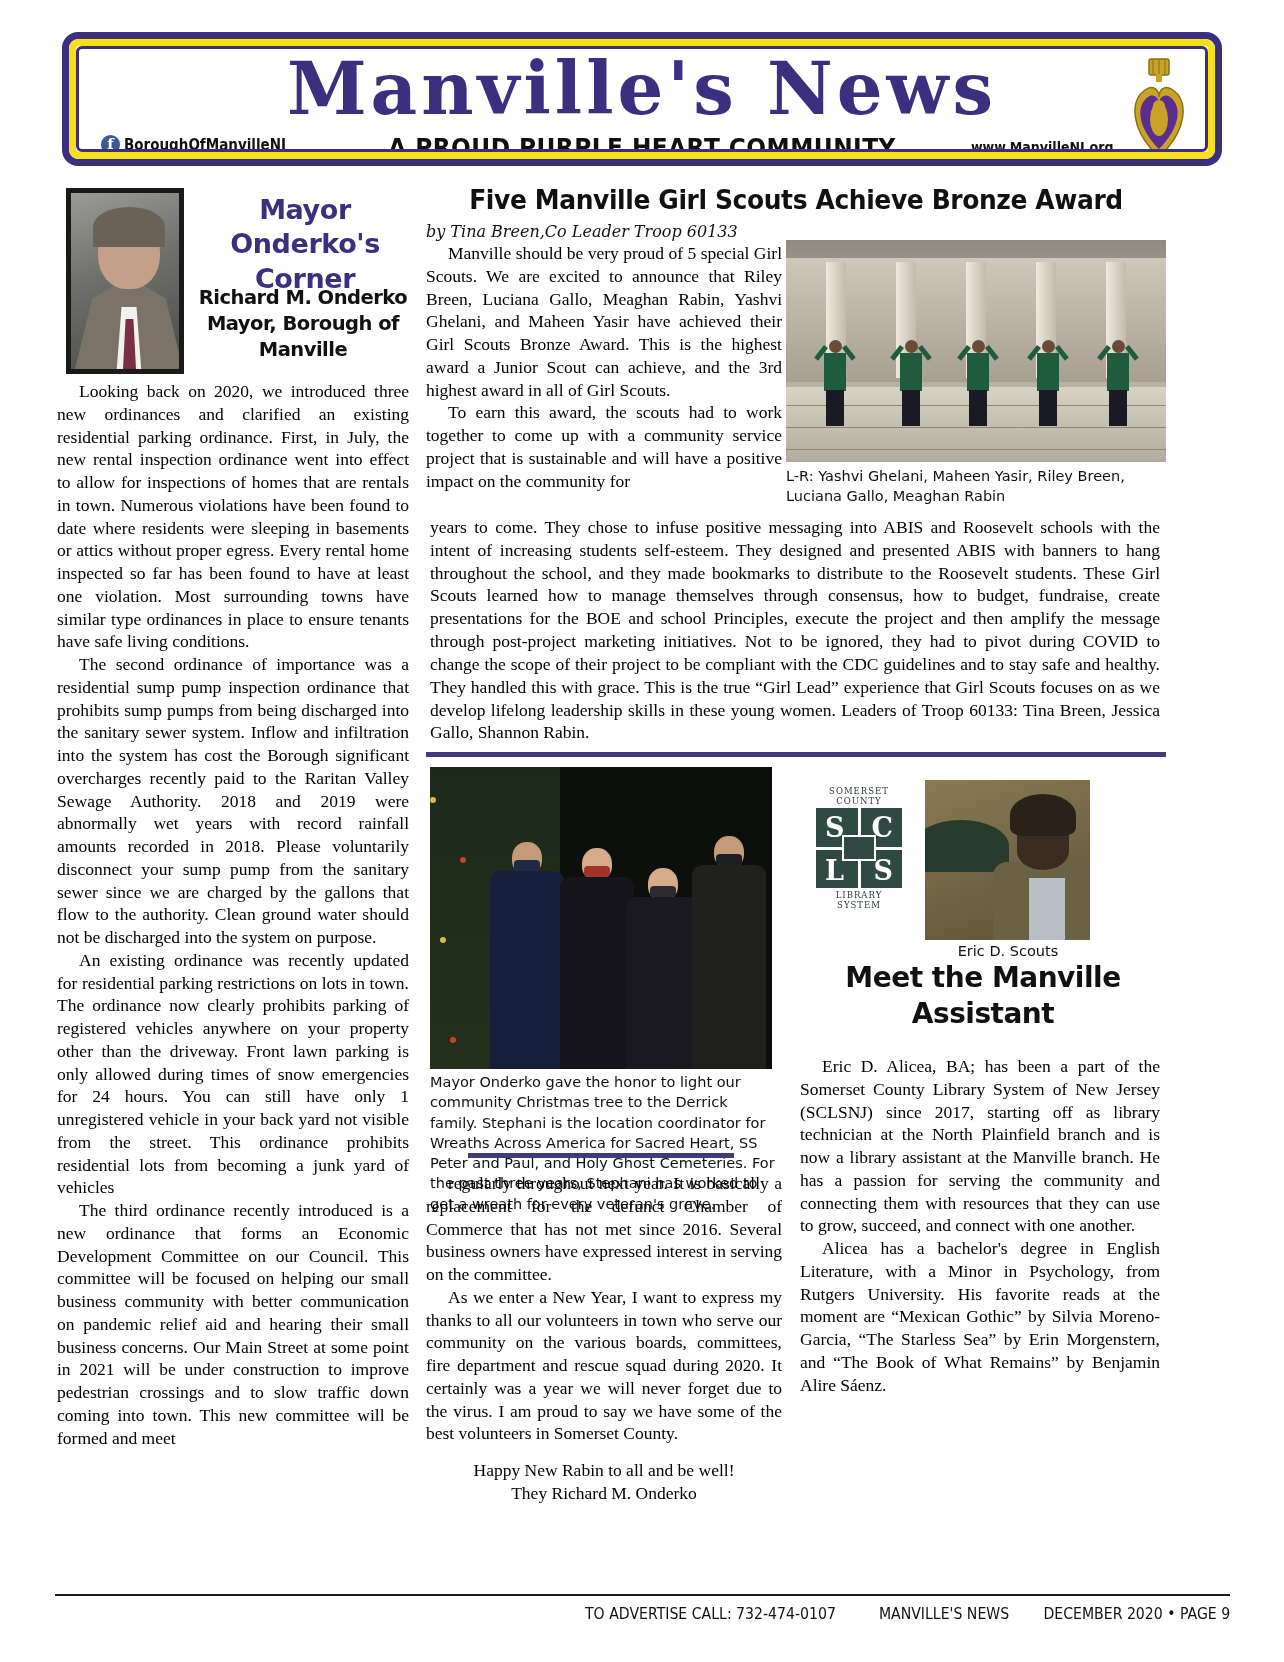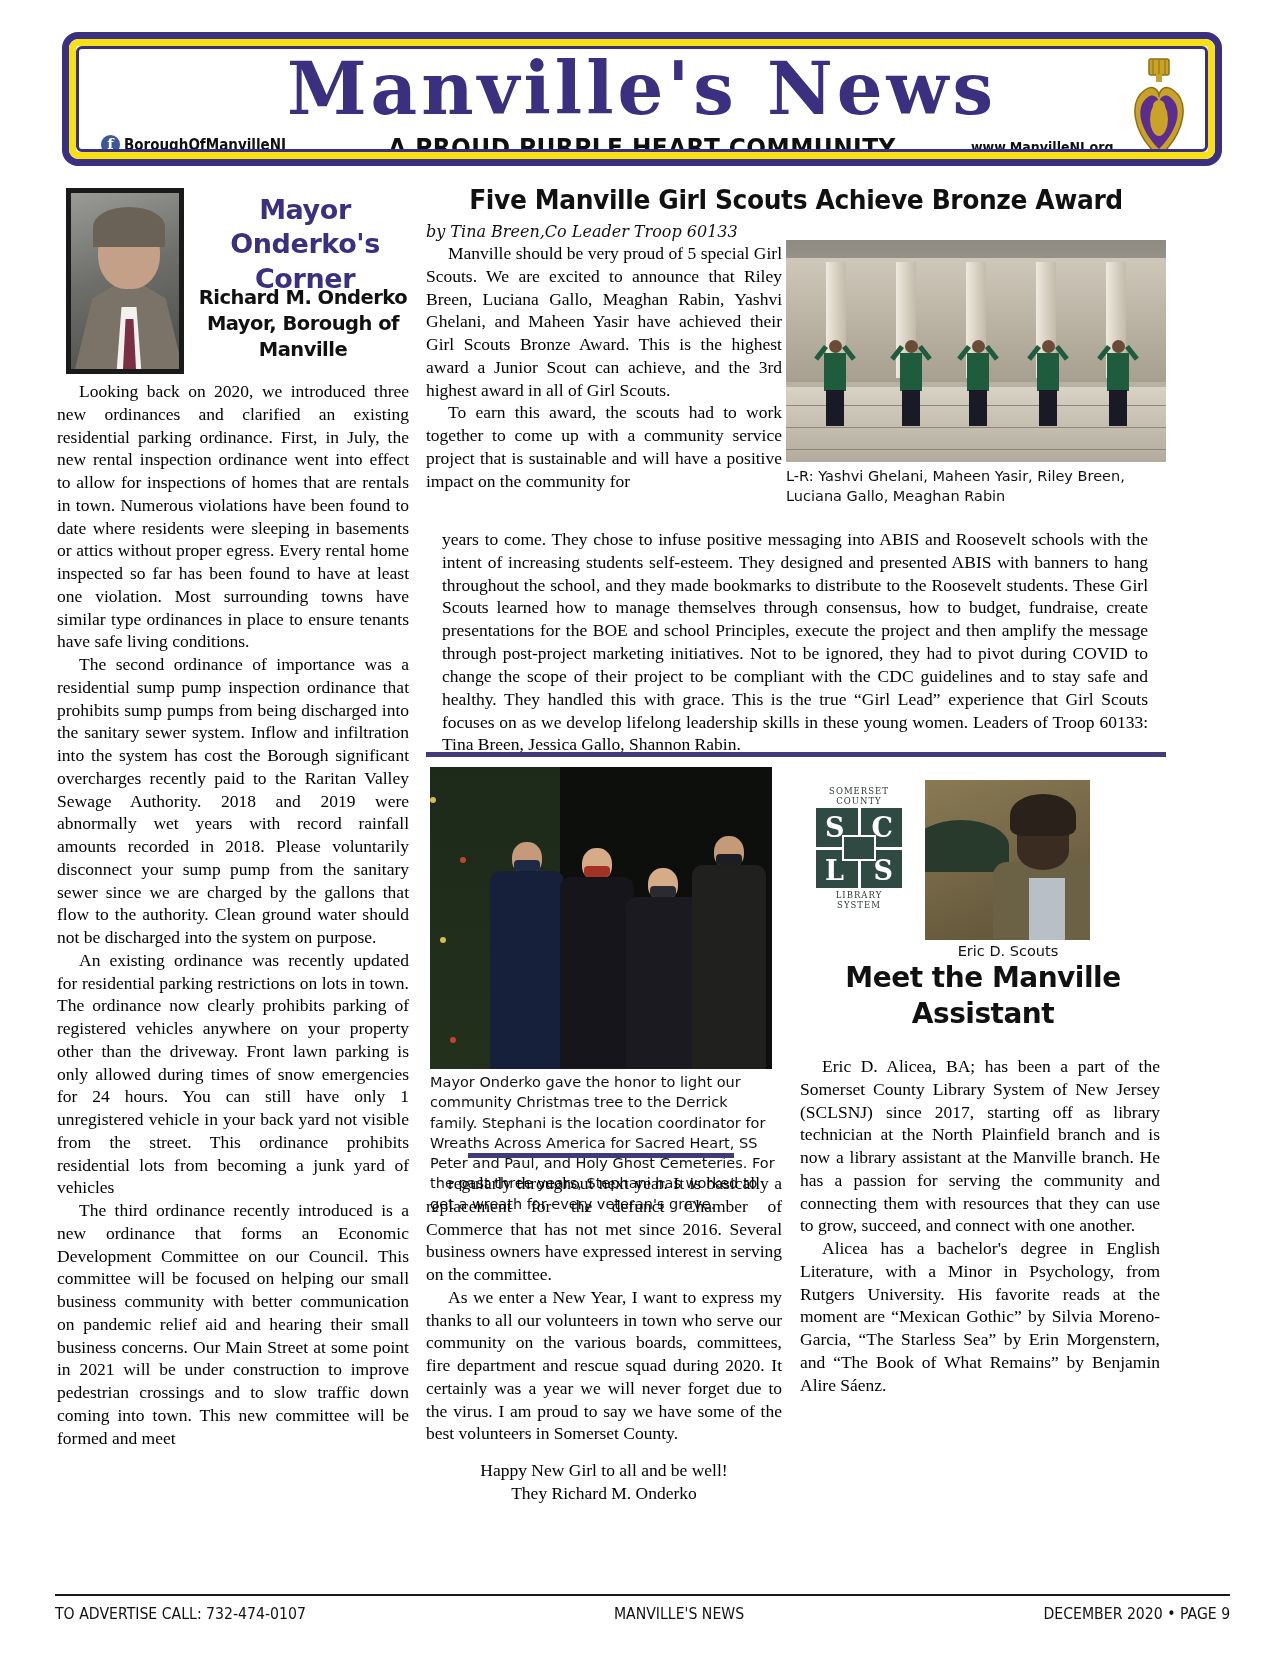--- a/index.html
+++ b/index.html
@@ -148,21 +148,21 @@
   }
   .gs-byline {
     position: absolute; left: 426px; top: 222px;
     font-family: "DejaVu Serif", serif; font-style: italic;
     font-size: 16px; color: #111;
   }
   .gs-span {
     position: absolute; left: 426px; top: 512px; width: 738px;
     font-size: 17.5px; line-height: 1.305; text-align: justify;
   }
-  .gs-span p { text-indent: 22px; margin: 16px; }
+  .gs-span p { text-indent: 22px; margin: 4px; }
 
   
   .gs-photo {
     position: absolute; left: 786px; top: 240px;
     width: 380px; height: 222px;
     overflow: hidden;
     background: #b9b2a4;
   }
   .gsp-sky { position:absolute; left:0; top:0; width:100%; height:38%;
              background: linear-gradient(180deg,#8e8a82,#b4ada0); }
@@ -283,21 +283,21 @@
     letter-spacing: -0.5px;
   }
 
   
   .footer-rule {
     position: absolute; left: 55px; top: 1594px;
     width: 1175px; height: 2px; background: #1a1a1a;
   }
   .footer {
     position: absolute; left: 55px; top: 1604px; width: 1175px;
-    display: flex; justify-content: space-between;
+    display: flex; justify-content: flex-end;
     font-family: "DejaVu Sans", sans-serif; font-size: 16px;
     color: #111;
   }
   .footer span { transform: scaleX(0.88); transform-origin: left center; white-space: nowrap; }
   .footer .f-right { transform: scaleX(0.88); transform-origin: right center; }
   .footer .f-center { transform: scaleX(0.88); transform-origin: center center; }
 </style>
 </head>
 <body>
 
@@ -450,21 +450,21 @@
       <div class="pb" style="height:204px;background:#20201f;"></div>
     </div>
   </div>
 
   <div class="xmas-caption">Mayor Onderko gave the honor to light our community Christmas tree to the Derrick family. Stephani is the location coordinator for Wreaths Across America for Sacred Heart, SS Peter and Paul, and Holy Ghost Cemeteries. For the past three years, Stephani has worked to get a wreath for every veteran's grave.</div>
   <div class="rule-mid"></div>
 
   <div class="col" style="left:426px; top:1172px; width:356px;">
     <p>regularly throughout next year. It is basically a replacement for the defunct Chamber of Commerce that has not met since 2016. Several business owners have expressed interest in serving on the committee.</p>
     <p>As we enter a New Year, I want to express my thanks to all our volunteers in town who serve our community on the various boards, committees, fire department and rescue squad during 2020. It certainly was a year we will never forget due to the virus. I am proud to say we have some of the best volunteers in Somerset County.</p>
-    <p style="text-align:center;text-indent:0;margin-top:14px;">Happy New Girl to all and be well!</p>
+    <p style="text-align:center;text-indent:0;margin-top:14px;">Happy New Rabin to all and be well!</p>
     <p style="text-align:center;text-indent:0;">They Richard M. Onderko</p>
   </div>
 
   <div class="scls">
     <div class="scls-top">SOMERSET COUNTY</div>
     <div class="scls-box">
       <div class="vline"></div>
       <div class="hline"></div>
       <div class="q" style="left:9px;top:6px;">S</div>
       <div class="q" style="right:9px;top:6px;">C</div>

